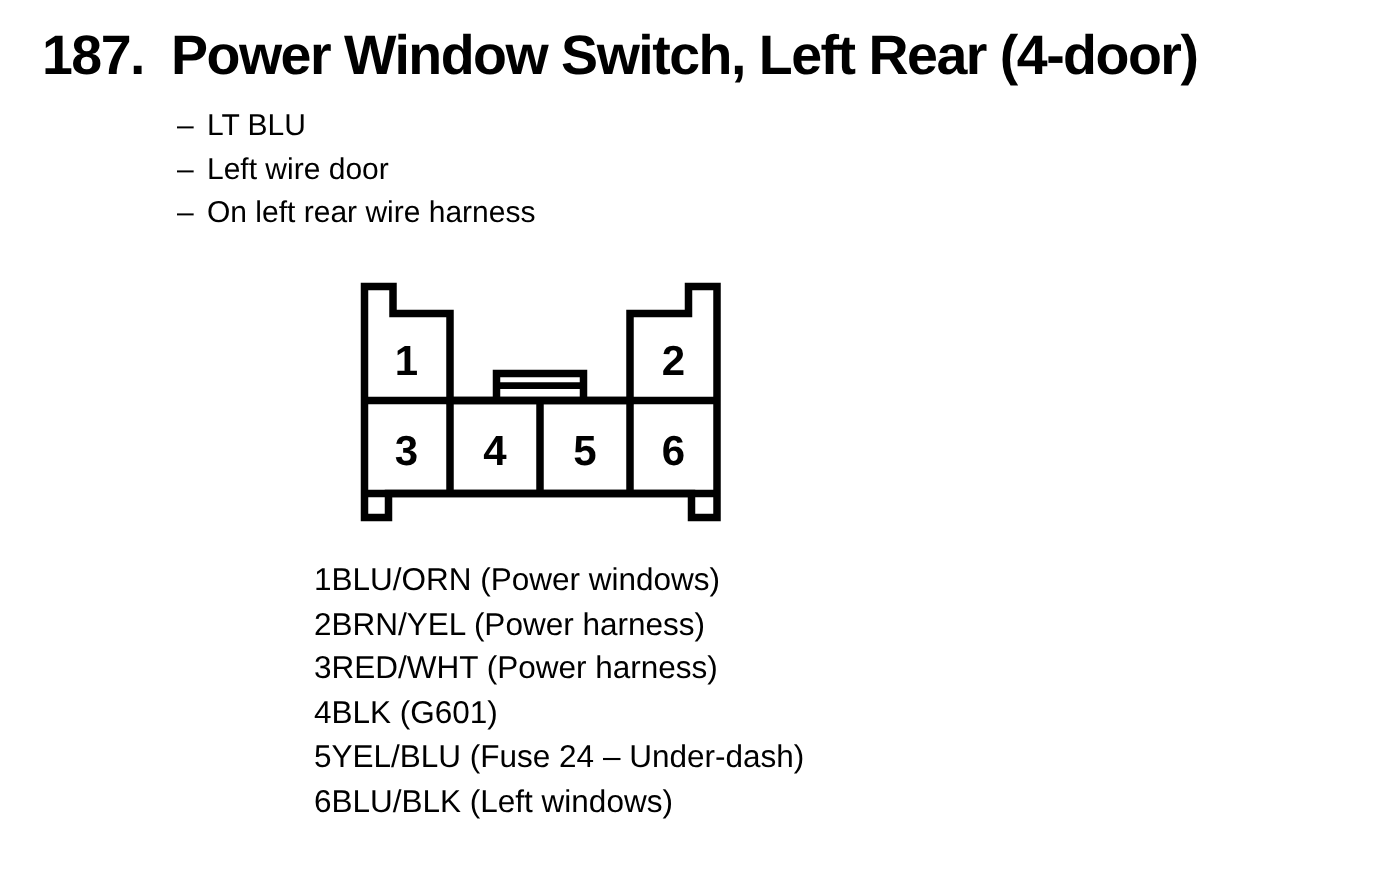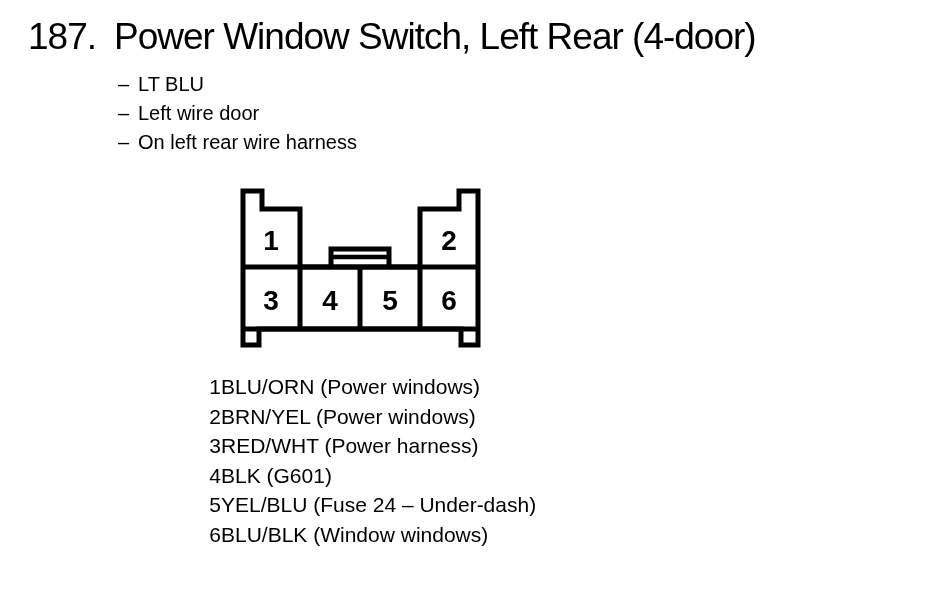--- a/index.html
+++ b/index.html
@@ -16,21 +16,21 @@
     font-family: "Liberation Sans", sans-serif;
   }
   .title-row {
     position: absolute;
     left: 28px;
     top: 18px;
     display: flex;
     align-items: baseline;
     gap: 18px;
     font-size: 37px;
-    font-weight: normal;
+    font-weight: bold;
     letter-spacing: -1px;
     line-height: 1;
     white-space: nowrap;
   }
   .title-row h1 {
     margin: 0;
     font-size: inherit;
     font-weight: inherit;
     letter-spacing: inherit;
     line-height: inherit;
@@ -131,31 +131,31 @@
   <text class="pin-number-text" x="449" y="310" text-anchor="middle">6</text>
 </svg>
 
 <div class="pin-list">
   <div class="pin-row">
     <span class="pin-num">1</span>
     <span class="pin-desc">BLU/ORN (Power windows)</span>
   </div>
   <div class="pin-row">
     <span class="pin-num">2</span>
-    <span class="pin-desc">BRN/YEL (Power windows)</span>
+    <span class="pin-desc">BRN/YEL (Power harness)</span>
   </div>
   <div class="pin-row">
     <span class="pin-num">3</span>
     <span class="pin-desc">RED/WHT (Power harness)</span>
   </div>
   <div class="pin-row">
     <span class="pin-num">4</span>
     <span class="pin-desc">BLK (G601)</span>
   </div>
   <div class="pin-row">
     <span class="pin-num">5</span>
     <span class="pin-desc">YEL/BLU (Fuse 24 – Under-dash)</span>
   </div>
   <div class="pin-row">
     <span class="pin-num">6</span>
-    <span class="pin-desc">BLU/BLK (Window windows)</span>
+    <span class="pin-desc">BLU/BLK (Left windows)</span>
   </div>
 </div>
 
 </body></html>

